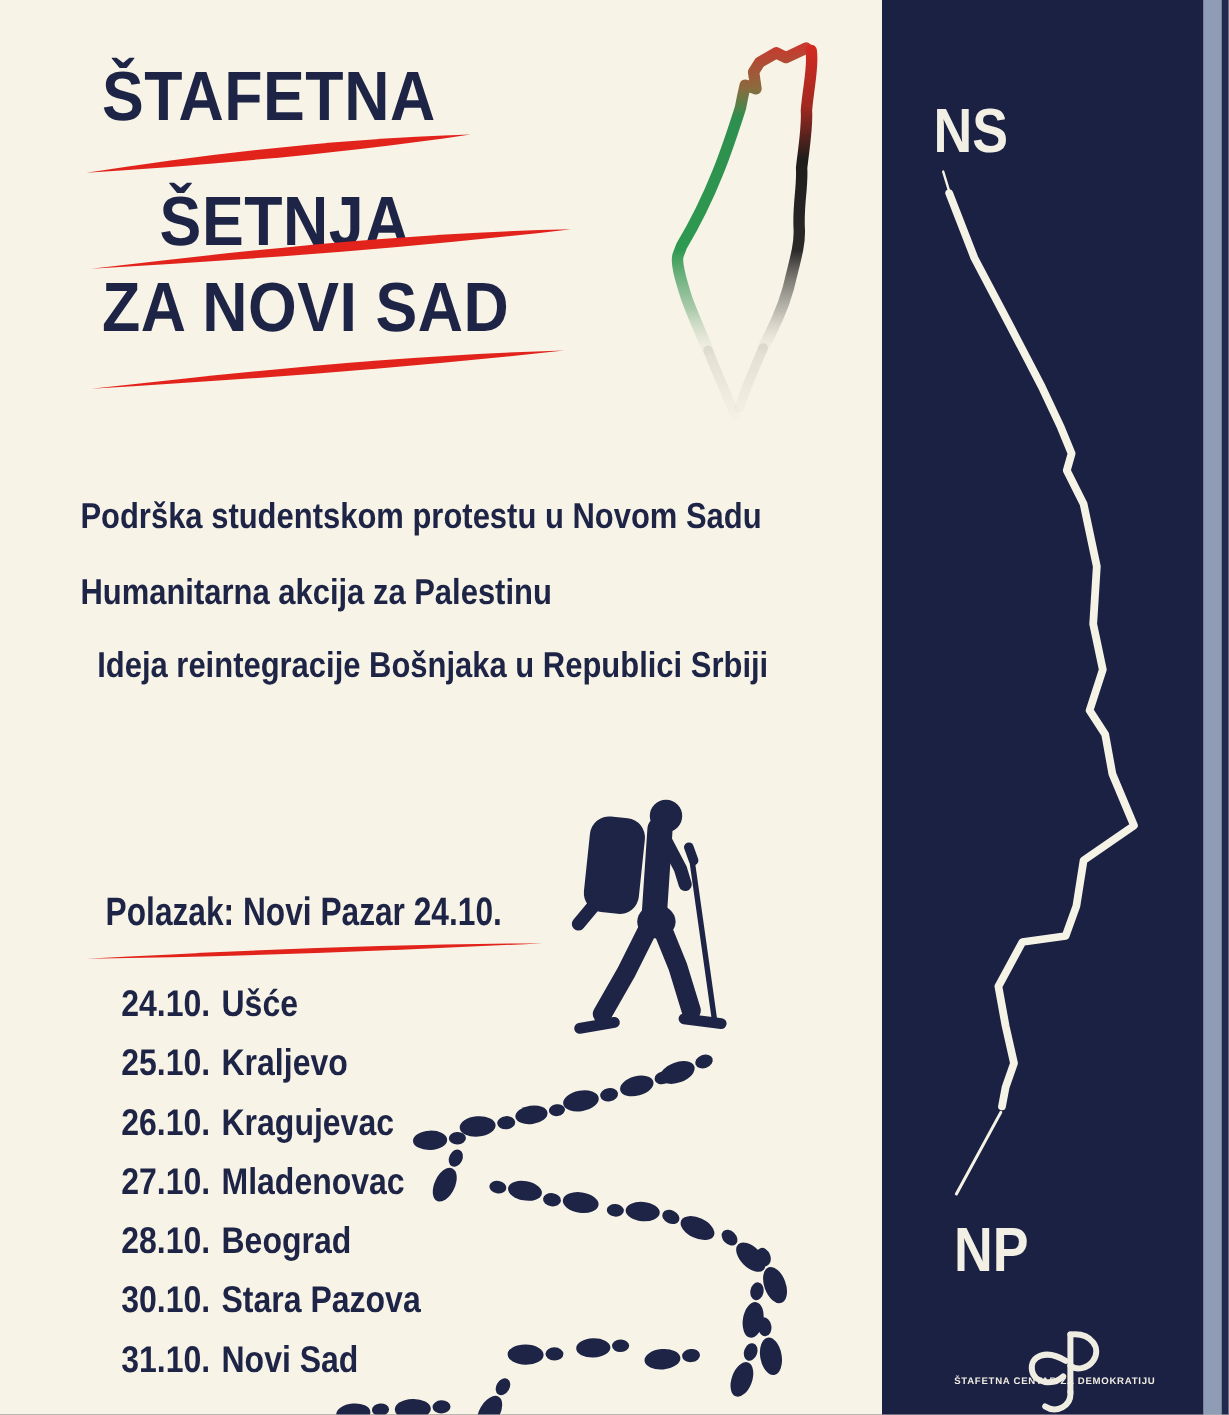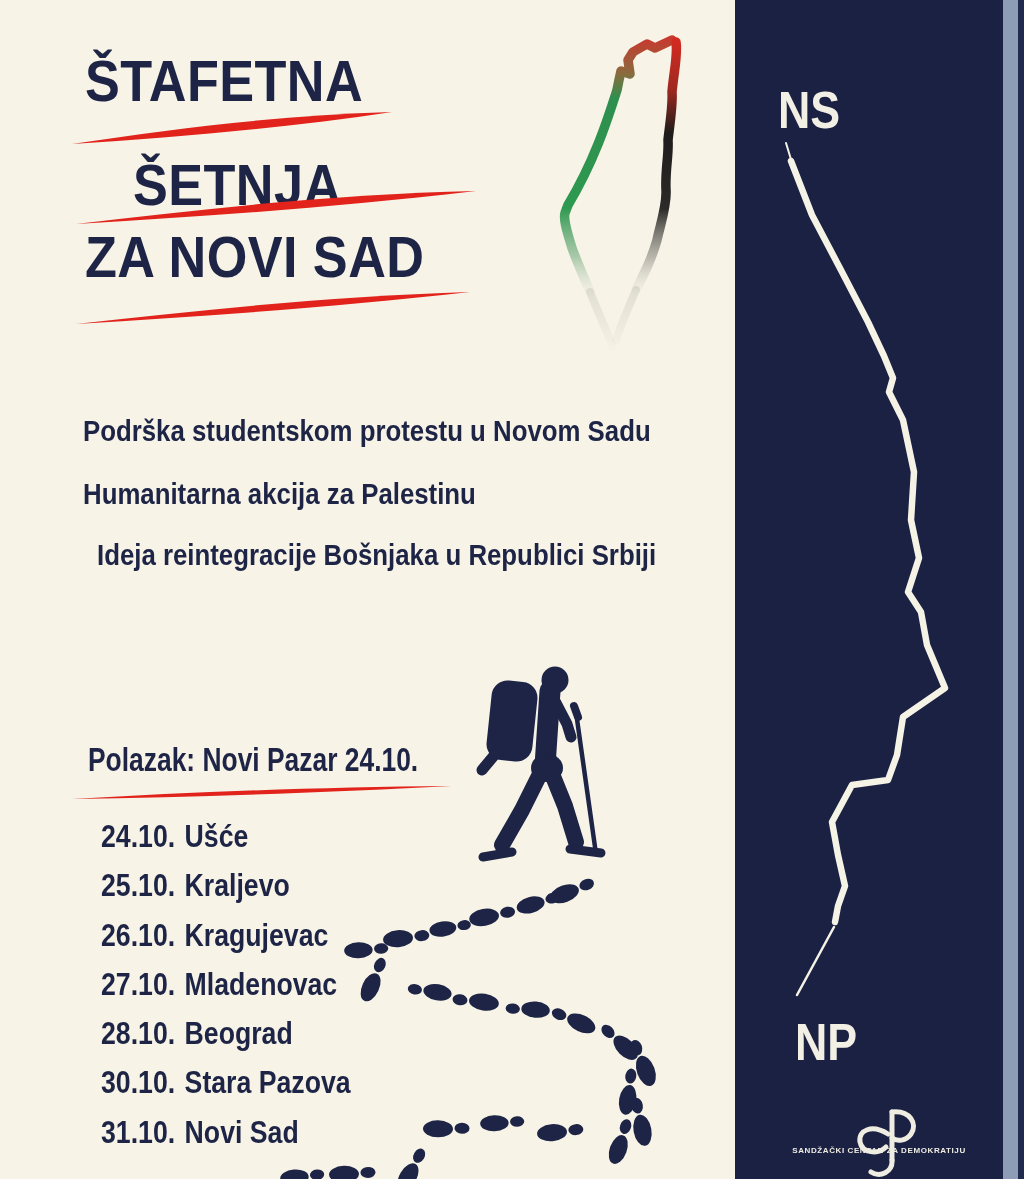--- a/index.html
+++ b/index.html
@@ -11,21 +11,21 @@
   .cond{display:inline-block; transform:scaleX(.86); transform-origin:0 50%; white-space:nowrap;}
   .cond-title{display:inline-block; transform:scaleX(.9); transform-origin:0 50%; white-space:nowrap;}
 
   
   .title-line{position:absolute; left:85px; margin:0; color:#1d2445;
     font-size:58px; font-weight:bold; line-height:1; letter-spacing:.5px;}
   #title1{top:52px;} #title2{top:156px;margin-left:48px;} #title3{top:228px;}
   .swoosh{position:absolute;}
 
   
-  .subtitle{position:absolute; left:83px; margin:0; color:#1d2445;
+  .subtitle{position:absolute; left:67px; margin:0; color:#1d2445;
     font-size:30px; font-weight:bold; line-height:1;}
   #sub1{top:416px;} #sub2{top:479px;} #sub3{top:540px;margin-left:14px;}
 
   
   .departure{position:absolute; left:88px; top:743px; margin:0; color:#1d2445;
     font-size:33px; font-weight:bold; line-height:1;}
   .schedule{position:absolute; left:85px; top:812px; margin:0; padding:0; list-style:none;}
   .schedule li{height:49.3px; color:#1d2445; font-size:31px; font-weight:bold; line-height:49.3px;margin-left:16px;}
   .schedule .date{margin-right:11px;}
 
@@ -239,15 +239,15 @@
   </svg>
 
   <svg style="left:840px;top:1105px;z-index:2" width="90" height="74" viewBox="840 1105 90 74">
     <g fill="none" stroke="#efece2" stroke-width="5" stroke-linecap="round">
       <path d="M 892,1112 L 892,1160"></path>
       <path d="M 892,1112 C 910,1110 918,1124 911,1134 C 906,1141 897,1142 892,1138"></path>
       <path d="M 888,1134 C 872,1124 858,1130 860,1142 C 862,1153 878,1155 886,1147"></path>
       <path d="M 892,1160 C 893,1172 880,1178 871,1172"></path>
     </g>
   </svg>
-  <div class="org-text">SANDŽAČKI CENTAR ZA DEMOKRATIJU</div>
+  <div class="org-text">ŠTAFETNA CENTAR ZA DEMOKRATIJU</div>
 
 </div>
 
 </body></html>

